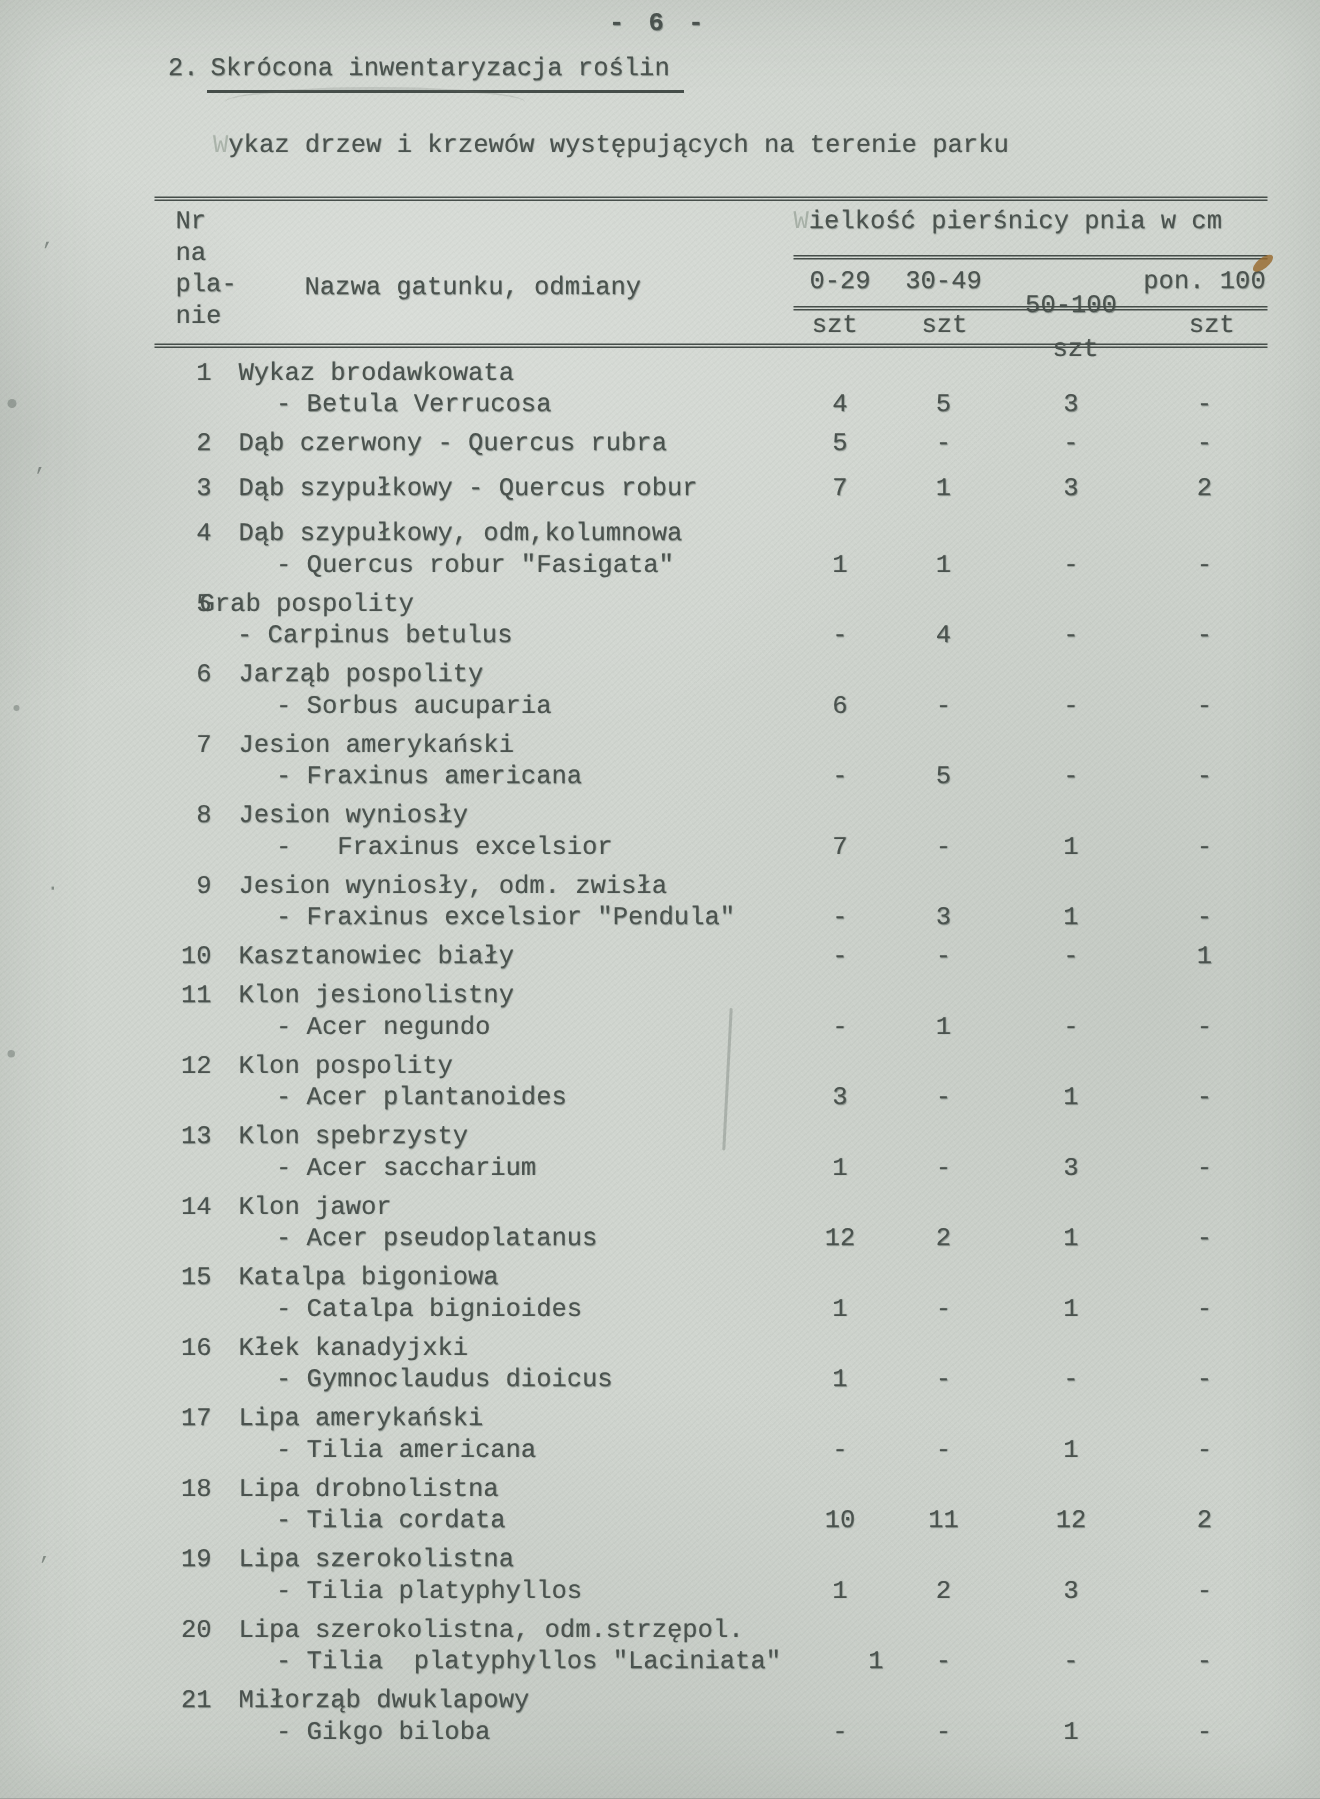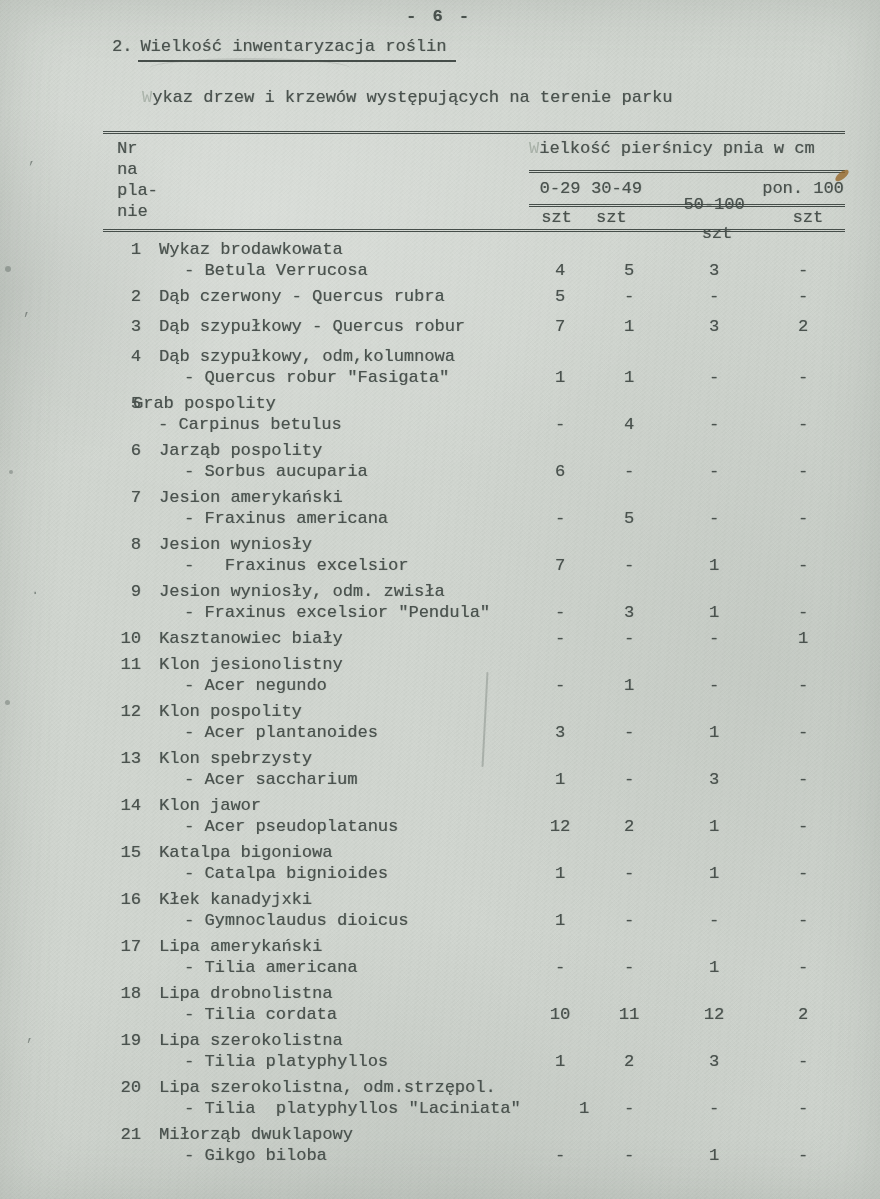--- a/index.html
+++ b/index.html
@@ -49,21 +49,21 @@
   }
   .h-rowid{position:absolute;left:14px;top:4px;}
   .h-name{position:absolute;left:100px;top:48px;}
   .h-group{position:absolute;left:426px;top:4px;width:316px;display:block;}
   .h-group::first-letter{color:#a7b0a7;text-shadow:none;}
   .h-grule{position:absolute;left:426px;right:0;top:36px;border-top:3px double #454d49;}
   .h-ranges{position:absolute;left:426px;right:0;top:44px;display:flex;}
   .h-rrule{position:absolute;left:426px;right:0;top:70px;border-top:3px double #454d49;}
   .h-units{position:absolute;left:426px;right:0;top:73px;display:flex;gap:12px;}
   .rc1{width:62px;text-align:center;}
-  .rc2{width:76px;}
+  .rc2{width:76px;text-align:center;}
   .rc3{width:94px;text-align:center;margin-top:16px;}
   .rc4{width:84px;text-align:center;}
 
   .tbody{padding-top:7px;}
   .trow{display:flex;align-items:flex-end;margin-bottom:5px;}
   .trow.single{margin-bottom:9px;}
   .cell-no{width:46px;text-align:right;padding-right:8px;box-sizing:border-box;align-self:flex-start;}
   .cell-name{width:380px;box-sizing:border-box;padding-left:10px;}
   .cell-name .line2{padding-left:25px;}
   .cell-val{text-align:center;}
@@ -87,34 +87,35 @@
   .e3{top:700px;left:5px;width:5px;height:5px;}
 </style>
 </head>
 <body>
 
 <div class="page">
 
   <div class="abs pagenum">- 6 -</div>
 
   <div class="abs heading">
-    <span>2.</span><span class="underlined">Wielkość inwentaryzacja roślin</span>
+    <span>2.</span><span class="underlined">Skrócona inwentaryzacja roślin</span>
   </div>
 
   <span class="abs subtitle">Wykaz drzew i krzewów występujących na terenie parku</span>
 
   <div class="abs inv-table">
 
     <div class="thead">
       <div class="h-rowid">
         <div>Nr</div>
         <div>na</div>
         <div>pla-</div>
         <div>nie</div>
       </div>
+      <div class="h-name">Nazwa gatunku, odmiany</div>
       <div class="h-group">Wielkość pierśnicy pnia w cm</div>
       <div class="h-grule"></div>
       <div class="h-ranges">
         <span class="rc1">0-29</span>
         <span class="rc2">30-49</span>
         <span class="rc3">50-100</span>
         <span class="rc4">pon. 100</span>
       </div>
       <div class="h-rrule"></div>
       <div class="h-units">

